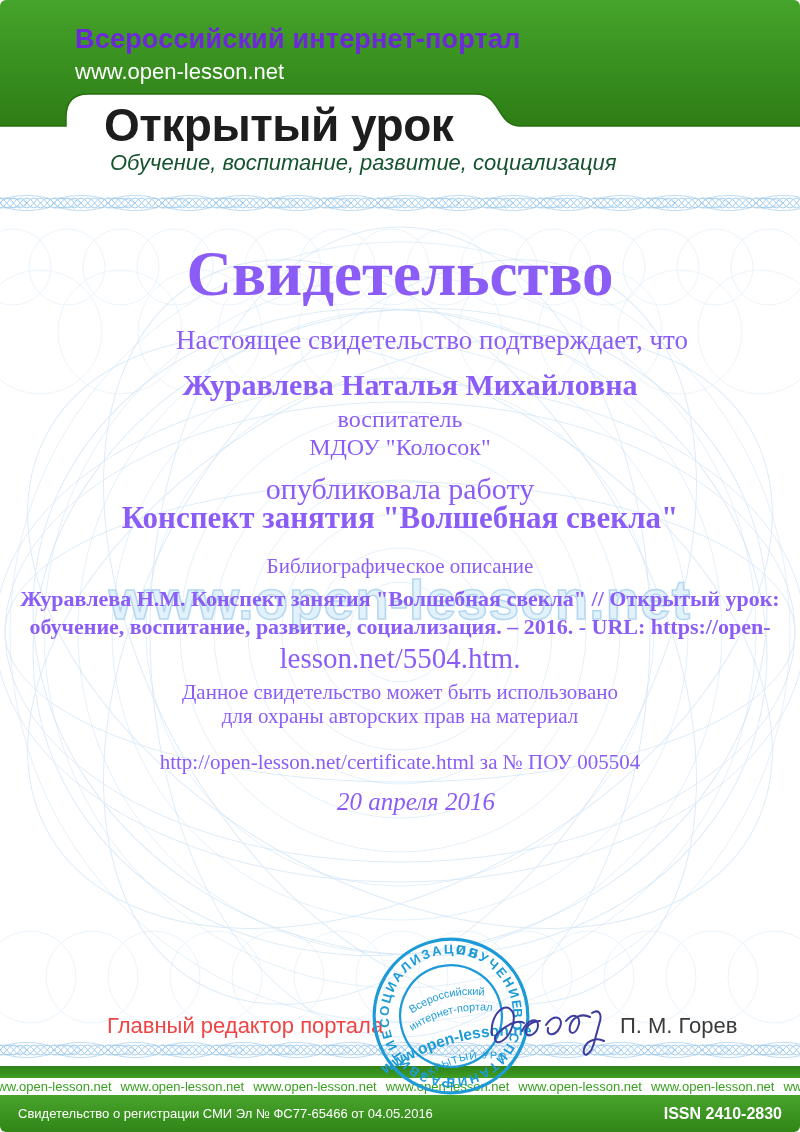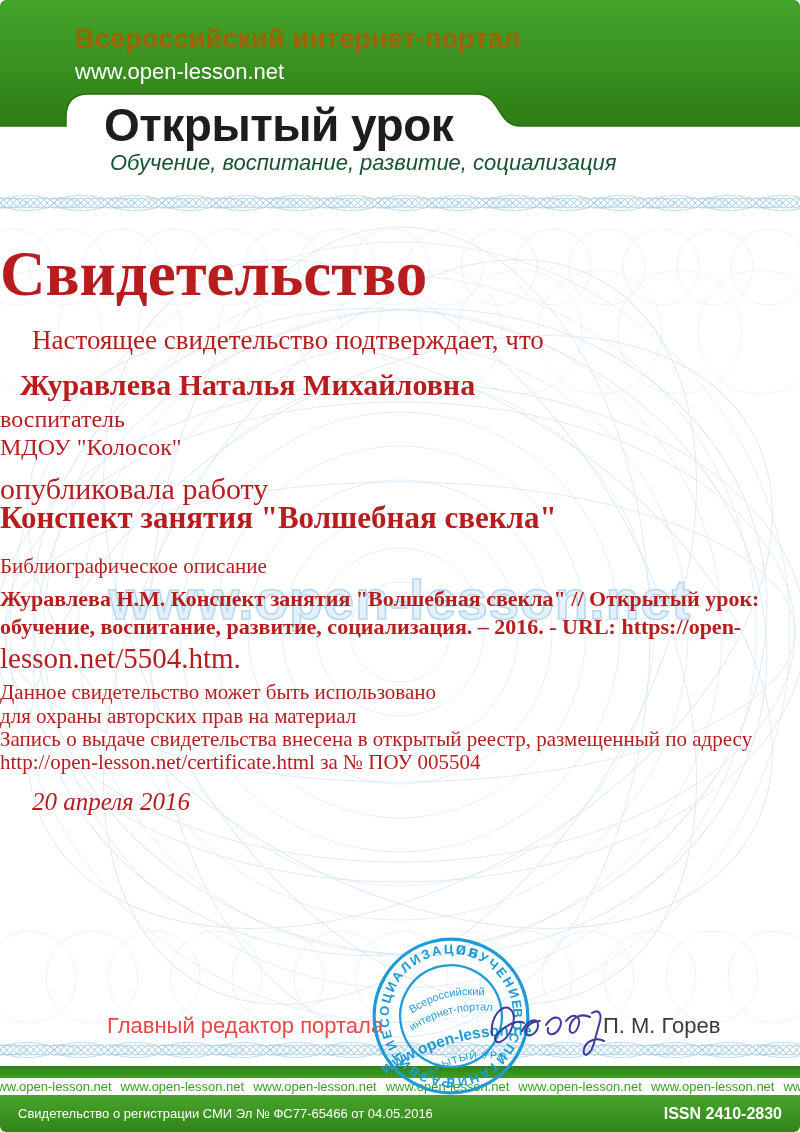--- a/index.html
+++ b/index.html
@@ -6,21 +6,21 @@
   html,body { background:#fff; }
   .page {
     position:relative; width:800px; height:1132px; background:#ffffff;
     overflow:hidden; font-family:"Liberation Serif", serif; border-radius:6px;
   }
   
   .header-svg { position:absolute; top:0; left:0; z-index:4; }
   .portal-title {
     position:absolute; top:24px; left:75px; z-index:5;
     font-family:"Liberation Sans", sans-serif; font-weight:700;
-    font-size:27px; color:#a16207; letter-spacing:.2px;
+    font-size:27px; color:#6d28d9; letter-spacing:.2px;
   }
   .portal-url {
     position:absolute; top:59px; left:75px; z-index:5;
     font-family:"Liberation Sans", sans-serif; font-weight:400;
     font-size:22px; color:#ffffff;
   }
   .site-name {
     position:absolute; top:98px; left:104px; z-index:5;
     font-family:"Liberation Sans", sans-serif; font-weight:700;
     font-size:46px; color:#1d1d1d; letter-spacing:-.5px;
@@ -34,21 +34,21 @@
   .band-top  { position:absolute; top:193px;  left:0; z-index:1; }
   .band-bot  { position:absolute; top:1040px; left:0; z-index:1; }
   .rosette   { position:absolute; top:212px;  left:0; z-index:0; }
   .watermark {
     position:absolute; top:568px; left:0; width:800px; z-index:1;
     text-align:center; font-family:"Liberation Sans", sans-serif;
     font-weight:700; font-size:55px; letter-spacing:1px;
     color:#e3f1fb; -webkit-text-stroke:1.6px #b5d8f2;
   }
   
-  .line { position:absolute; left:0; width:800px; color:#b91c1c; z-index:3; }
+  .line { position:absolute; left:0; width:800px; text-align:center; color:#8b5cf6; z-index:3; }
   .cert-title      { top:238px; font-size:63px; font-weight:700; }
   .cert-intro      { top:325px; font-size:27px;margin-left:32px; }
   .cert-name       { top:368px; font-size:30px; font-weight:700;padding-left:20px; }
   .cert-role       { top:406px; font-size:24px; }
   .cert-org        { top:434px; font-size:24px; }
   .cert-action     { top:472px; font-size:30px; }
   .cert-work       { top:500px; font-size:31px; font-weight:700; }
   .bib-label       { top:554px; font-size:21px; }
   .bib-l1          { top:586px; font-size:22px; font-weight:700; }
   .bib-l2          { top:614px; font-size:22px; font-weight:700; }
@@ -57,21 +57,21 @@
   .use-l2          { top:704px; font-size:21px; }
   .reg-l1          { top:727px; font-size:21px; }
   .reg-l2          { top:750px; font-size:21px; }
   .cert-date       { top:788px; font-size:25px; font-style:italic;padding-left:32px; }
   
   .editor-label {
     position:absolute; top:1013px; left:107px; z-index:3;
     font-family:"Liberation Sans", sans-serif; font-size:22px; color:#ef4444;
   }
   .signer-name {
-    position:absolute; top:1013px; left:603px; z-index:6;
+    position:absolute; top:1013px; left:620px; z-index:6;
     font-family:"Liberation Sans", sans-serif; font-size:22px; color:#3a3a3a;
   }
   .stamp {
     position:absolute; top:933px; left:368px; width:166px; height:166px;
     transform:rotate(-14deg); z-index:5;
   }
   .stamp text { font-family:"Liberation Sans", sans-serif; fill:#1e9bd7; }
   .signature-svg { position:absolute; top:995px; left:488px; z-index:6; }
   
   .footer-bar {
@@ -216,21 +216,20 @@
   <div class="line cert-role">воспитатель</div>
   <div class="line cert-org">МДОУ "Колосок"</div>
   <div class="line cert-action">опубликовала работу</div>
   <div class="line cert-work">Конспект занятия "Волшебная свекла"</div>
   <div class="line bib-label">Библиографическое описание</div>
   <div class="line bib-l1">Журавлева Н.М. Конспект занятия "Волшебная свекла" // Открытый урок:</div>
   <div class="line bib-l2">обучение, воспитание, развитие, социализация. – 2016. - URL: https://open-</div>
   <div class="line bib-l3">lesson.net/5504.htm.</div>
   <div class="line use-l1">Данное свидетельство может быть использовано</div>
   <div class="line use-l2">для охраны авторских прав на материал</div>
-  <div class="line reg-l1">Запись о выдаче свидетельства внесена в открытый реестр, размещенный по адресу</div>
   <div class="line reg-l2">http://open-lesson.net/certificate.html за № ПОУ 005504</div>
   <div class="line cert-date">20 апреля 2016</div>
 
   <div class="editor-label">Главный редактор портала</div>
   <div class="signer-name">П. М. Горев</div>
 
   <svg class="stamp" viewBox="0 0 160 160" width="166" height="166">
     <defs>
       <path id="ringPath" d="M20,80 A60,60 0 1 1 140,80 A60,60 0 1 1 20,80"></path>
       <path id="arc1" d="M36,72 Q80,52 124,72"></path>

